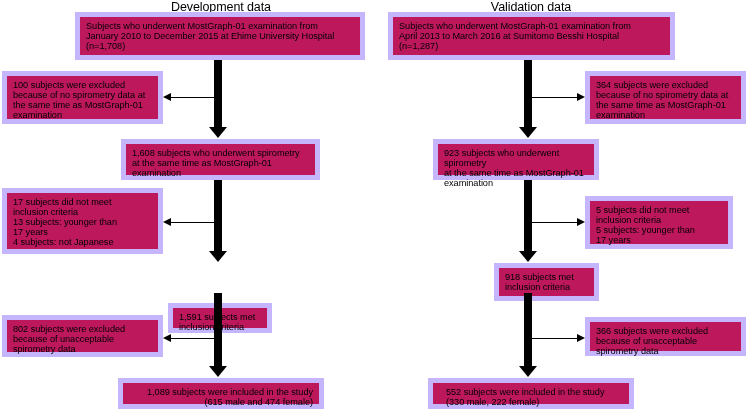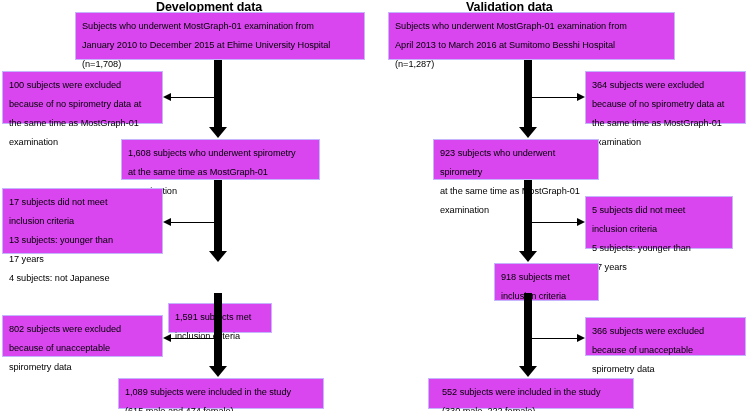--- a/index.html
+++ b/index.html
@@ -13,33 +13,33 @@
     position: relative;
     width: 749px;
     height: 411px;
     overflow: hidden;
     background: #ffffff;
   }
 
   .col-title {
     position: absolute;
     font-size: 12.5px;
-    font-weight: bold;
+    font-weight: normal;
     color: #000000;
-    text-align: left;
+    text-align: center;
     letter-spacing: -0.1px;
     white-space: nowrap;
   }
 
   .node {
     position: absolute;
-    border: 1px solid #c4b5fd;
-    background: #d946ef;
+    border: 5px solid #c4b5fd;
+    background: #be185d;
     font-size: 9.2px;
-    line-height: 19px;
+    line-height: 10px;
     color: #000000;
     padding: 4px 6px 3px 6px;
     white-space: pre-line;
     letter-spacing: -0.05px;
   }
 
   
   .spine {
     position: absolute;
     width: 8px;
@@ -122,21 +122,21 @@
   <div class="spine" style="left:214px; top:293px; width:8px; height:73px;"></div>
   <div class="spine-head" style="left:209px; top:366px;"></div>
 
   <div class="branch-line" style="left:171px; top:338px; width:47px;"></div>
   <div class="branch-head-left" style="left:163px; top:334px;"></div>
 
   <div class="node" style="left:2px; top:315px; width:161px; height:42px;">802 subjects were excluded
 because of unacceptable
 spirometry data</div>
 
-  <div class="node" style="left:118px; top:378px; width:206px; height:31px;">1,089 subjects were included in the study
+  <div class="node" style="left:118px; top:378px; width:206px; height:31px;text-align:right;">1,089 subjects were included in the study
 (615 male and 474 female)</div>
 
   <div class="col-title" style="left:466px; top:0px; width:130px;">Validation data</div>
 
   <div class="node" style="left:388px; top:12px; width:287px; height:48px;">Subjects who underwent MostGraph-01 examination from
 April 2013 to March 2016 at Sumitomo Besshi Hospital
 (n=1,287)</div>
 
   <div class="spine" style="left:524px; top:60px; width:8px; height:68px;"></div>
   <div class="spine-head" style="left:519px; top:127px;"></div>

